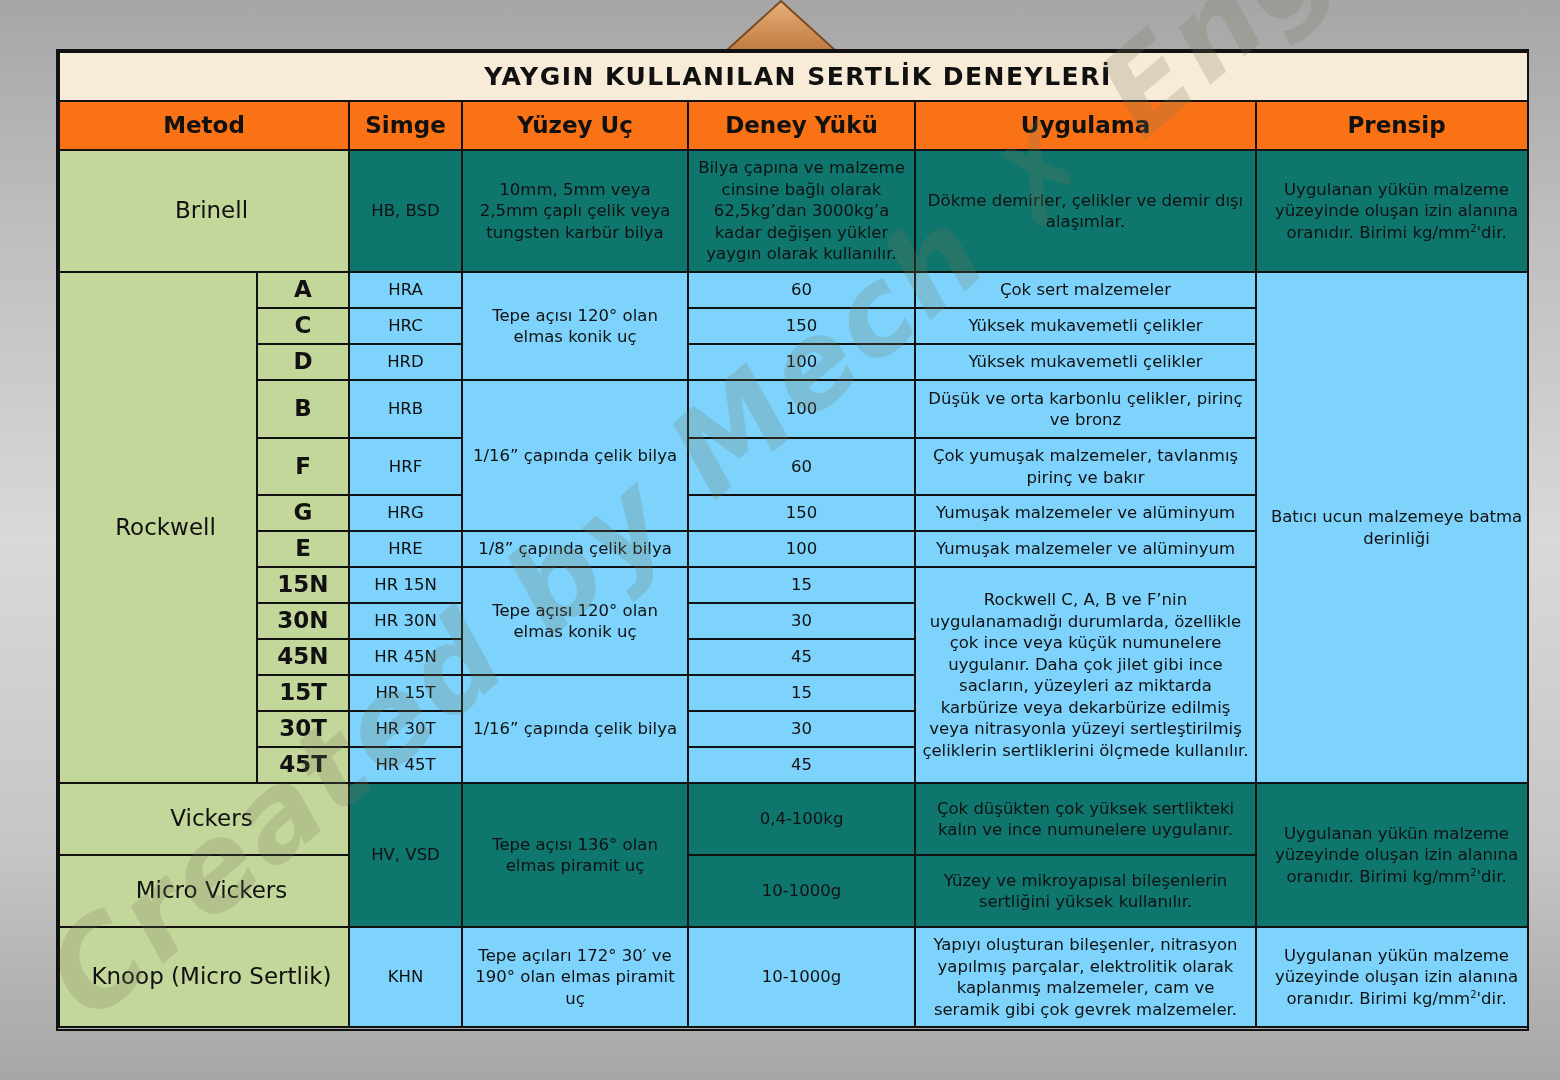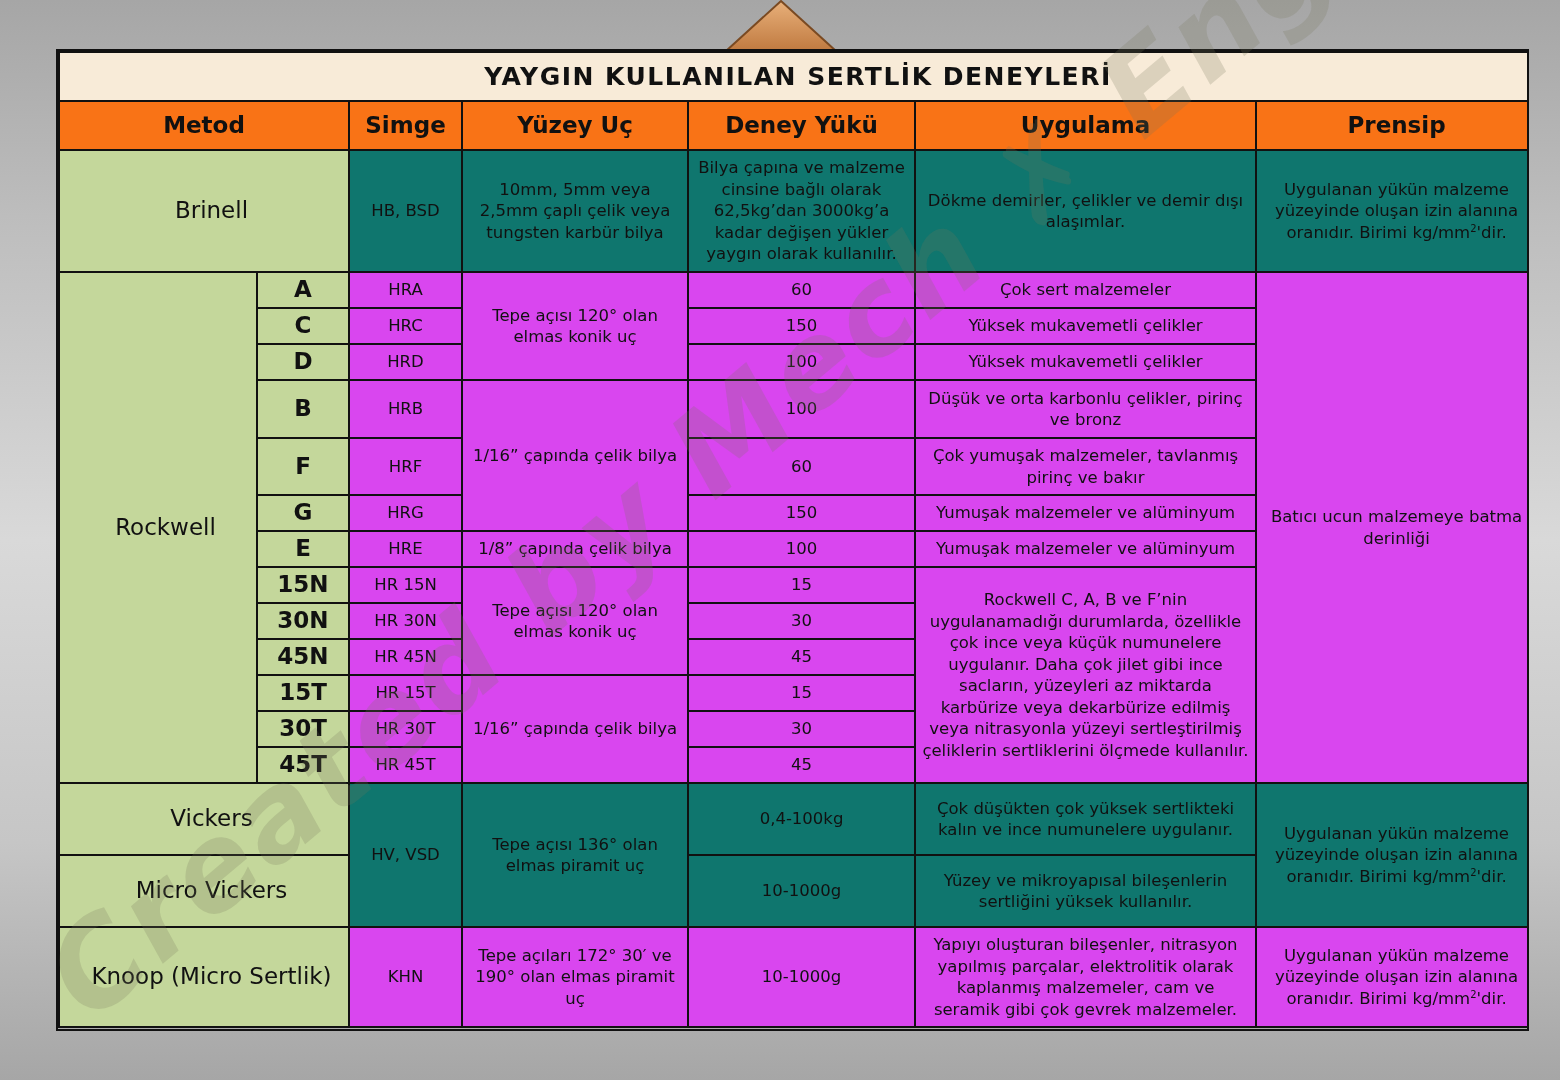--- a/index.html
+++ b/index.html
@@ -26,21 +26,21 @@
       font-size: 16.5px; line-height: 21.5px; font-weight: normal;
       overflow: hidden;
     }
     .title-cell {
       background: #f8ebd8; height: 47px;
       font-size: 25px !important; font-weight: bold !important; letter-spacing: 1.5px;
     }
     .hdr { background: #f97316; height: 47px; font-size: 23px !important; font-weight: bold !important; }
     .green { background: #c4d79b; }
     .light { background: #0f766e; }
-    .tan { background: #d946ef; }
+    .tan { background: #7dd3fc; }
     .method { text-align: right; padding-left: 21px !important; font-size: 23px !important; font-weight: bold; }
     .scale { font-size: 23px !important; font-weight: bold !important; }
     .watermark {
       position: absolute; left: 0; top: 0; width: 1560px; height: 1080px; pointer-events: none;
     }
     .wm-text {
       position: absolute; left: 20px; top: 940px;
       transform-origin: 0 0; transform: rotate(-40deg);
       font-family: "DejaVu Sans", sans-serif; font-weight: bold; font-style: italic;
       font-size: 118px; letter-spacing: 4px; color: rgba(120,120,90,0.22); white-space: nowrap;

